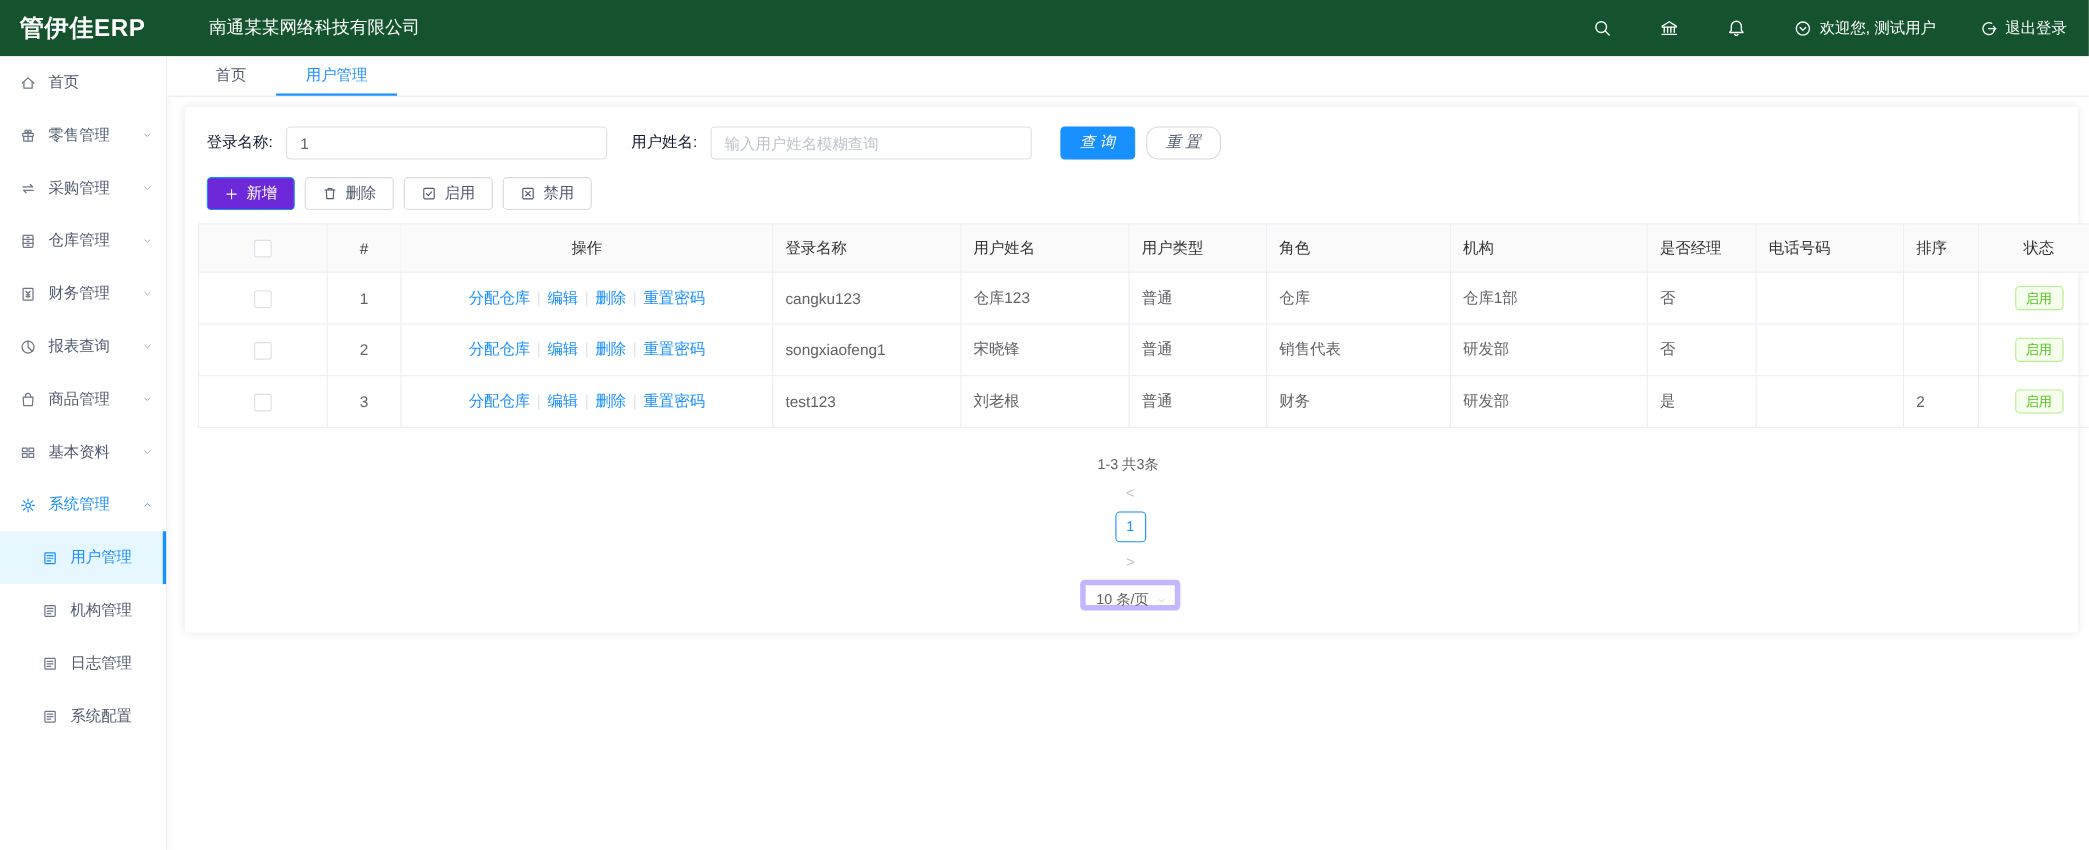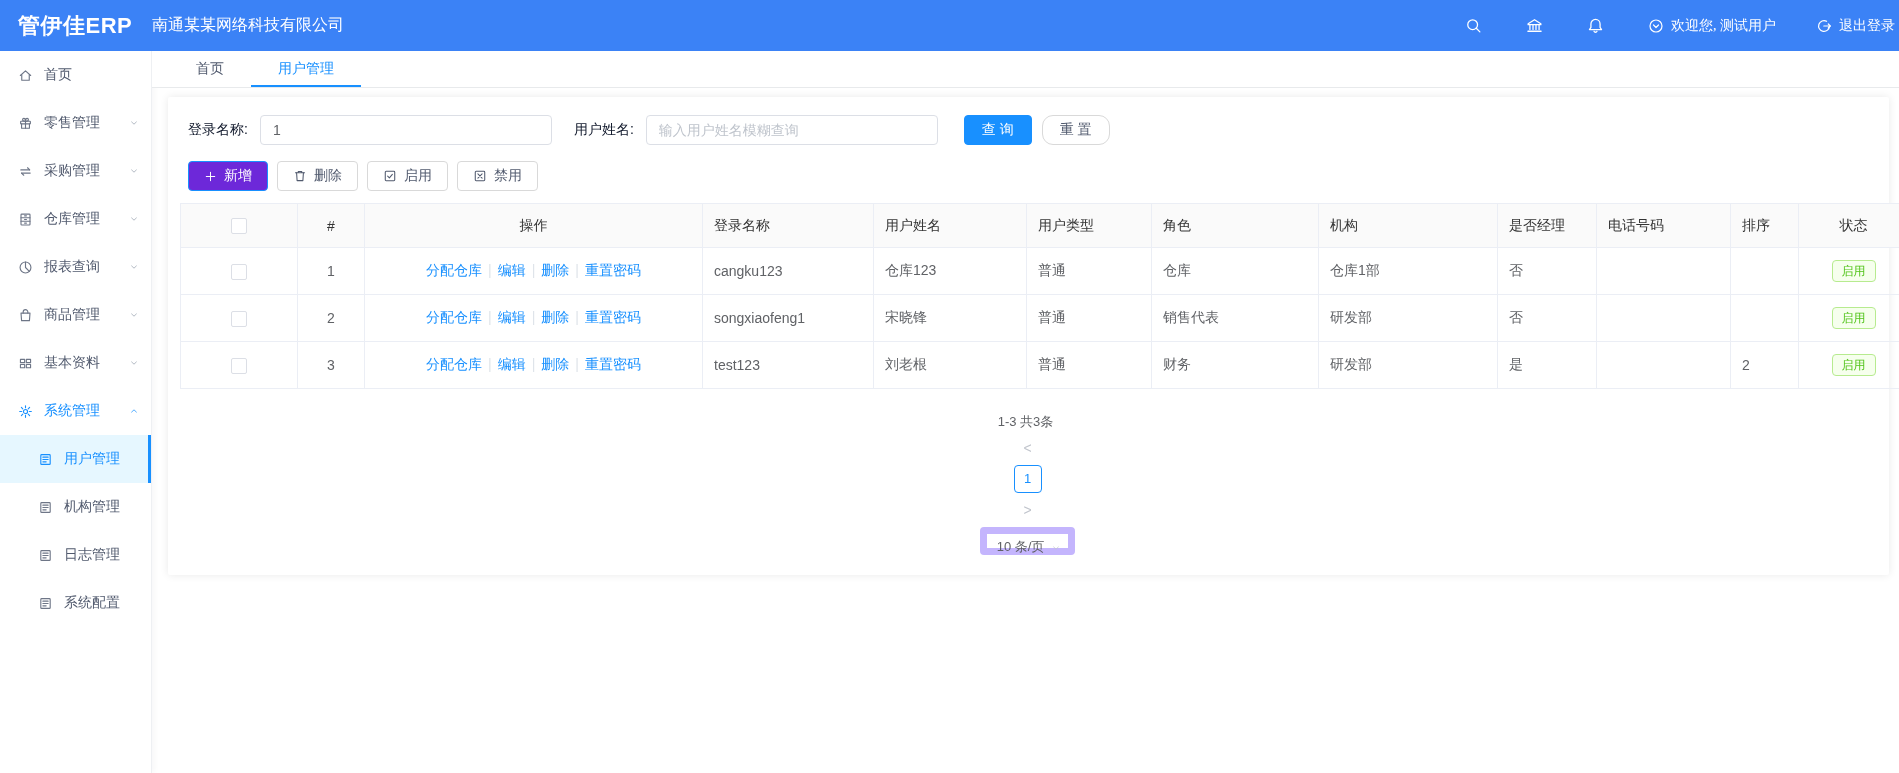--- a/index.html
+++ b/index.html
@@ -2,25 +2,25 @@
 <html><head>
 <meta charset="utf-8">
 <style>
   html,body{margin:0;padding:0;}
   body{
     width:1899px;height:773px;position:relative;overflow:hidden;
     background:#fff;font-family:"Liberation Sans","DejaVu Sans",sans-serif;
     font-size:14px;color:#515a6e;
   }
   
-  .topbar{position:absolute;top:0;left:0;right:0;height:51px;background:#3b82f6;
-    display:flex;align-items:center;color:#fff;z-index:10;}
+  .topbar{position:absolute;top:0;left:0;right:0;height:51px;background:#14532d;
+    display:flex;align-items:center;color:#fff;z-index:10;gap:38px;}
   .logo{width:152px;box-sizing:border-box;padding-left:18px;font-size:22px;font-weight:bold;letter-spacing:.5px;}
   .company{font-size:16px;}
-  .topbar-right{margin-left:auto;display:flex;align-items:center;padding-right:4px;font-family:Liberation Serif, serif;}
+  .topbar-right{margin-left:auto;display:flex;align-items:center;padding-right:20px;}
   .tb-icon{margin-right:44px;display:flex;cursor:pointer;}
   .tb-group{display:flex;align-items:center;gap:7px;cursor:pointer;font-size:14px;}
   .tb-user{margin-right:40px;}
   
   .sidebar{position:absolute;top:51px;left:0;bottom:0;width:152px;background:#fff;
     border-right:1px solid #eef0f3;box-shadow:2px 0 6px rgba(0,21,41,.04);box-sizing:border-box;}
   .menu-item{height:48px;display:flex;align-items:center;box-sizing:border-box;
     padding:0 12px 0 18px;font-size:14px;color:#515a6e;cursor:pointer;}
   .menu-item.child{padding-left:38px;}
   .mi-icon{width:16px;height:16px;display:flex;align-items:center;margin-right:10px;color:#6e7687;flex:none;}
@@ -37,21 +37,21 @@
   .card{margin:9px 10px 0 16px;background:#fff;border-radius:2px;
     box-shadow:0 0 8px rgba(0,0,0,.09);padding:18px 12px 20px 12px;}
   
   .filter-row{display:flex;align-items:center;margin:0 0 16px 8px;}
   .filter-label{font-size:14px;color:#0f172a;margin-right:12px;}
   .filter-label.second{margin-left:22px;}
   .filter-input{width:292px;height:30px;box-sizing:border-box;border:1px solid #dcdfe6;border-radius:4px;
     padding:0 12px;font-size:14px;color:#606266;outline:none;font-family:inherit;}
   .filter-input::placeholder{color:#bfc4cc;}
   .btn{height:30px;box-sizing:border-box;border-radius:4px;font-size:14px;cursor:pointer;font-family:inherit;
-    display:inline-flex;align-items:center;justify-content:center;padding:0 17px;}
+    display:inline-flex;align-items:center;justify-content:center;padding:0 17px;font-style:italic;}
   .btn.primary{background:#1890ff;border:1px solid #1890ff;color:#fff;}
   .btn.plain{background:#fff;border:1px solid #d9d9d9;color:#515a6e;}
   .btn-search{margin-left:26px;}
   .btn-reset{margin-left:10px;border-radius:11px;}
   
   .toolbar{display:flex;gap:9px;margin:0 0 12px 8px;}
   .tbtn{height:30px;box-sizing:border-box;display:inline-flex;align-items:center;gap:7px;padding:0 15px;
     border-radius:4px;font-size:14px;border:1px solid #d9d9d9;background:#fff;color:#515a6e;cursor:pointer;font-family:inherit;}
   .tbtn.primary{background:#6d28d9;border-color:#1890ff;color:#fff;}
   .bicon{display:flex;}
@@ -68,21 +68,21 @@
   .sep{color:#dfe4ea;margin:0 6px;}
   .badge-enabled{display:inline-block;padding:2px 9px;font-size:12px;color:#52c41a;background:#f6ffed;
     border:1px solid #b7eb8f;border-radius:4px;cursor:pointer;line-height:16px;}
   
   .pagination{display:flex;justify-content:flex-end;align-items:center;margin-top:24px;gap:9px;
     font-size:13px;color:#606266;padding-right:2px;flex-direction:column;}
   .pg-total{margin-right:4px;}
   .pg-arrow{color:#c0c4cc;font-size:14px;width:14px;text-align:center;cursor:pointer;user-select:none;}
   .pg-current{width:28px;height:28px;line-height:26px;box-sizing:border-box;text-align:center;
     border:1px solid #1890ff;color:#1890ff;border-radius:4px;background:#fff;cursor:pointer;}
-  .pg-size{height:28px;line-height:26px;box-sizing:border-box;border:7px solid #c4b5fd;border-radius:4px;
+  .pg-size{height:28px;line-height:26px;box-sizing:border-box;border:5px solid #c4b5fd;border-radius:4px;
     padding:0 24px 0 10px;position:relative;color:#606266;cursor:pointer;}
   .pg-size .chev{position:absolute;right:7px;top:9px;color:#c0c4cc;display:flex;}
   svg{display:block;}
 </style>
 </head>
 <body>
 
 <div class="topbar">
   <div class="logo">管伊佳ERP</div>
   <div class="company">南通某某网络科技有限公司</div>
@@ -172,20 +172,34 @@
     </div>
     <div class="menu-item">
       <span class="mi-icon">
         <svg viewBox="0 0 16 16" width="15" height="15" fill="none" stroke="currentColor" stroke-width="1.2" stroke-linecap="round" stroke-linejoin="round">
           <rect x="3.2" y="2.2" width="9.6" height="11.6" rx="0.8"></rect>
           <path d="M3.2 6.1h9.6M3.2 9.9h9.6"></path>
           <path d="M7 4.1h2M7 8h2M7 11.8h2"></path>
         </svg>
       </span>
       <span class="mi-label">仓库管理</span>
+      <span class="mi-arrow">
+        <svg viewBox="0 0 16 16" width="10" height="10" fill="none" stroke="currentColor" stroke-width="1.2" stroke-linecap="round" stroke-linejoin="round">
+          <path d="m4.2 6.3 3.8 3.6 3.8-3.6"></path>
+        </svg>
+      </span>
+    </div>
+    <div class="menu-item">
+      <span class="mi-icon">
+        <svg viewBox="0 0 16 16" width="15" height="15" fill="none" stroke="currentColor" stroke-width="1.2" stroke-linecap="round" stroke-linejoin="round">
+          <rect x="3.2" y="2.2" width="9.6" height="11.6" rx="0.8"></rect>
+          <path d="m5.9 5.1 2.1 2.2 2.1-2.2M8 7.3v3.5M6.2 8.6h3.6M6.2 10.3h3.6"></path>
+        </svg>
+      </span>
+      <span class="mi-label">财务管理</span>
       <span class="mi-arrow">
         <svg viewBox="0 0 16 16" width="10" height="10" fill="none" stroke="currentColor" stroke-width="1.2" stroke-linecap="round" stroke-linejoin="round">
           <path d="m4.2 6.3 3.8 3.6 3.8-3.6"></path>
         </svg>
       </span>
     </div>
     <div class="menu-item">
       <span class="mi-icon">
         <svg viewBox="0 0 16 16" width="15" height="15" fill="none" stroke="currentColor" stroke-width="1.2" stroke-linecap="round" stroke-linejoin="round">
           <circle cx="8" cy="8" r="5.8"></circle>

